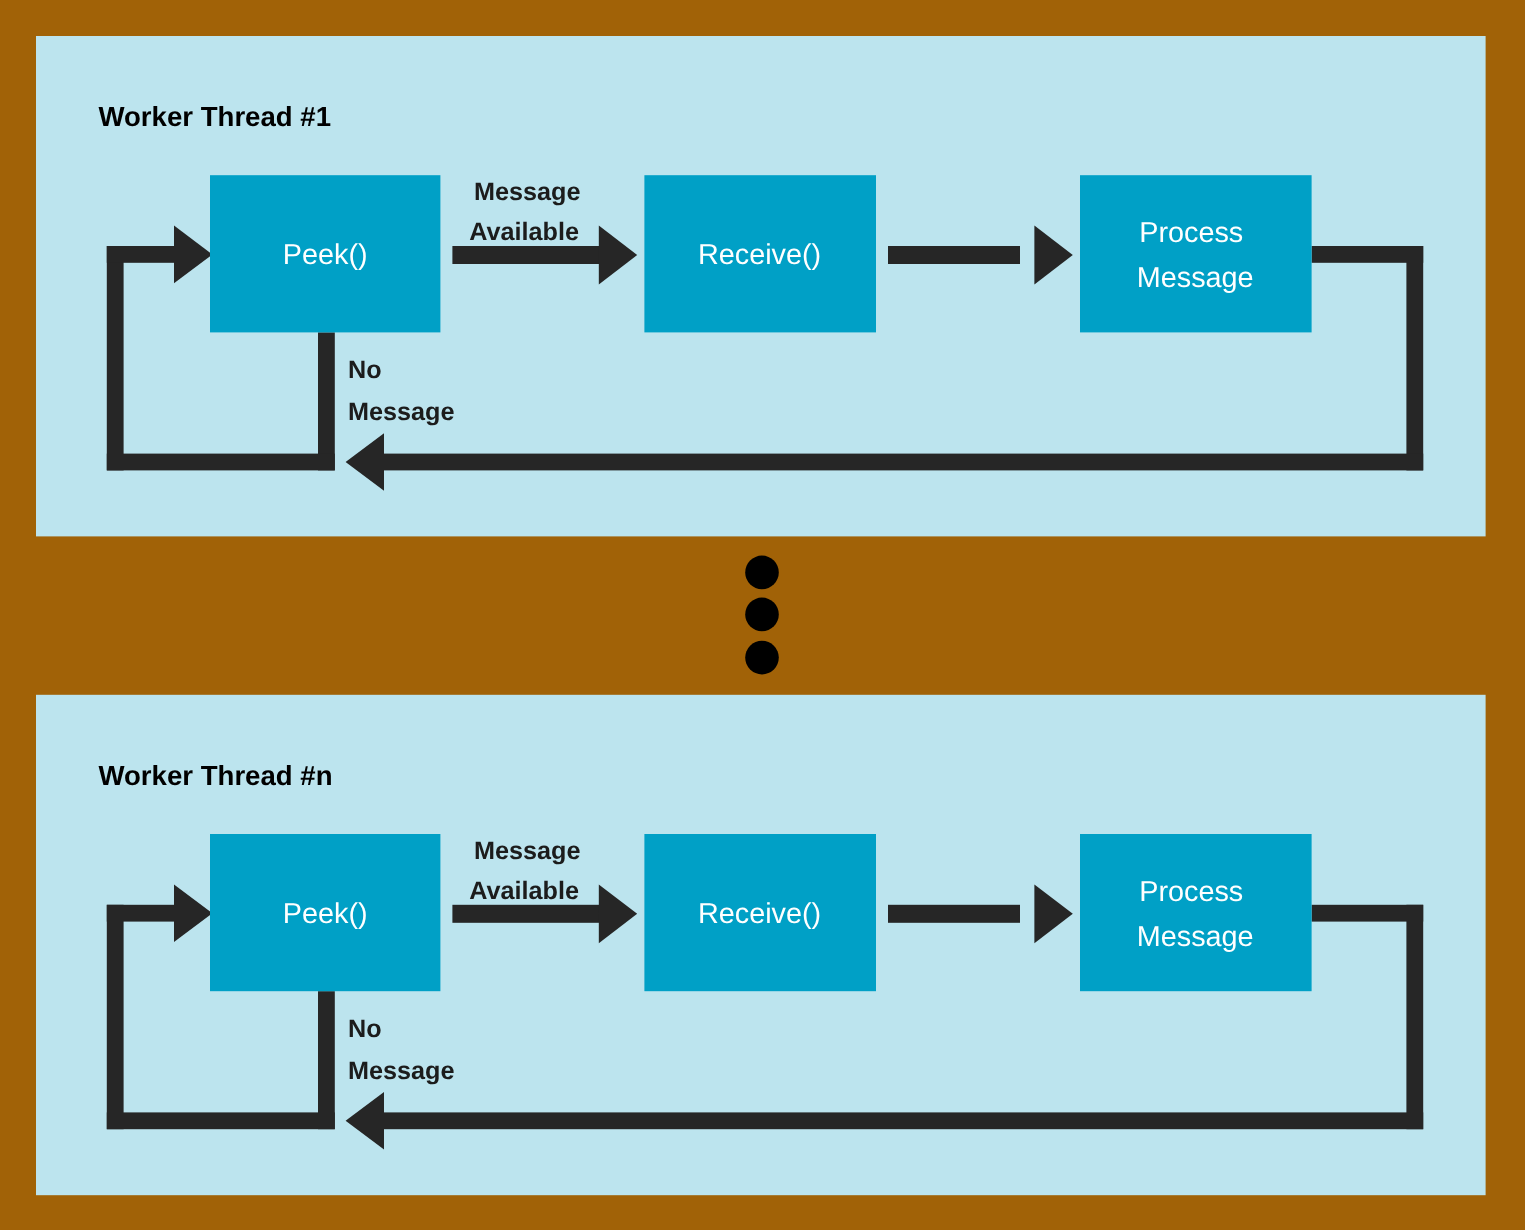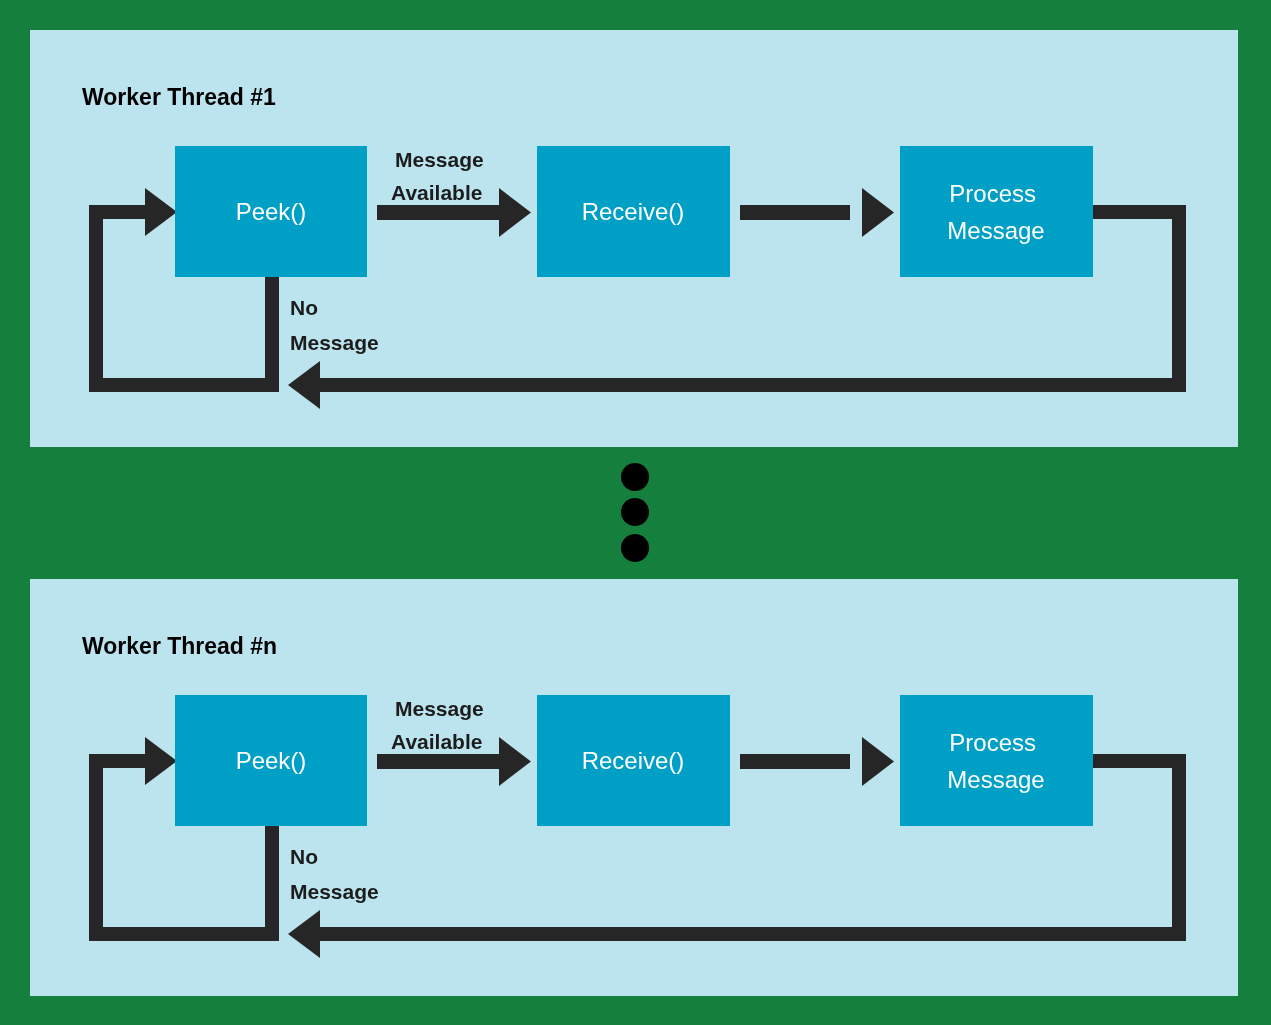--- a/index.html
+++ b/index.html
@@ -11,21 +11,21 @@
   body {
     width: 1271px;
     height: 1025px;
     font-family: "Liberation Sans", sans-serif;
     overflow: hidden;
   }
   #diagram-root {
     position: relative;
     width: 1271px;
     height: 1025px;
-    background: #15803d;
+    background: #a16207;
   }
   svg.diagram-canvas {
     display: block;
     width: 1271px;
     height: 1025px;
   }
   .panel-rect {
     
   }
   text {

